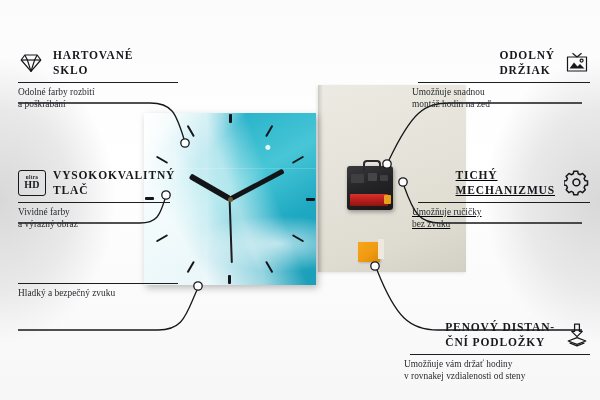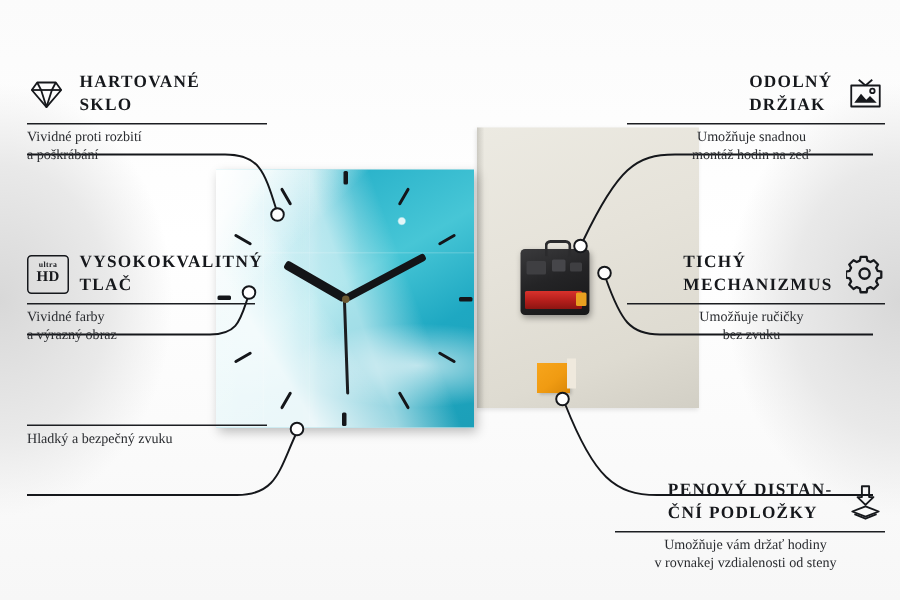--- a/index.html
+++ b/index.html
@@ -188,35 +188,35 @@
     margin-top: 5px;
   }
   .feature .desc {
     font-family: "Liberation Serif", serif;
     font-size: 9.4px;
     line-height: 11.6px;
     color: #2a2c30;
     margin-top: 4px;
     white-space: pre-line;
   }
-  .feature.right .desc { text-align: center; }
+  .feature.right .desc { text-align: left; }
   .ico { width: 20px; height: 26px; flex: 0 0 26px; }
   .ico svg { display: block; width: 26px; height: 26px; }
 
   
   #f-glass  { left: 18px; top: 48px;  width: 165px; }
   #f-print  { left: 18px; top: 168px; width: 158px; }
   #f-edges  { left: 18px; top: 278px; width: 165px; }
   #f-glass .rule  { width: 160px; }
   #f-print .rule  { width: 152px; }
   #f-edges .rule  { width: 160px; }
 
   
   #f-holder { right: 10px; top: 48px;  width: 178px; }
-  #f-mech   { right: 10px; top: 168px; width: 178px; }
+  #f-mech   { right: 10px; top: 168px; width: 178px; text-decoration: underline; }
   #f-foam   { right: 10px; top: 276px; width: 186px; margin-top: 44px; }
   #f-holder .rule { width: 172px; margin-left: auto; }
   #f-mech   .rule { width: 172px; margin-left: auto; }
   #f-foam   .rule { width: 180px; margin-left: auto; }
 
   .hd-badge {
     width: 26px; height: 24px;
     border: 1.6px solid #16181c;
     border-radius: 3px;
     display: flex; flex-direction: column;
@@ -313,21 +313,21 @@
           <path d="M3.2,10 L13,21.4 L22.8,10 L19.2,5 L6.8,5 Z"></path>
           <path d="M3.2,10 L22.8,10"></path>
               <path d="M6.8,5 L9.4,10 L13,21.4 L16.6,10 L19.2,5"></path>
         </g>
           </svg>
       </span>
       <span class="title">HARTOVANÉ
 SKLO</span>
     </div>
     <div class="rule"></div>
-    <div class="desc">Vividné proti rozbití
+    <div class="desc">Odolné farby rozbití
 a poškrábání</div>
   </div>
 
   <div class="feature left" id="f-print">
     <div class="head">
       <span class="ico">
         <span class="hd-badge">
           <span class="u">ultra</span>
           <span class="h">HD</span>
         </span>

